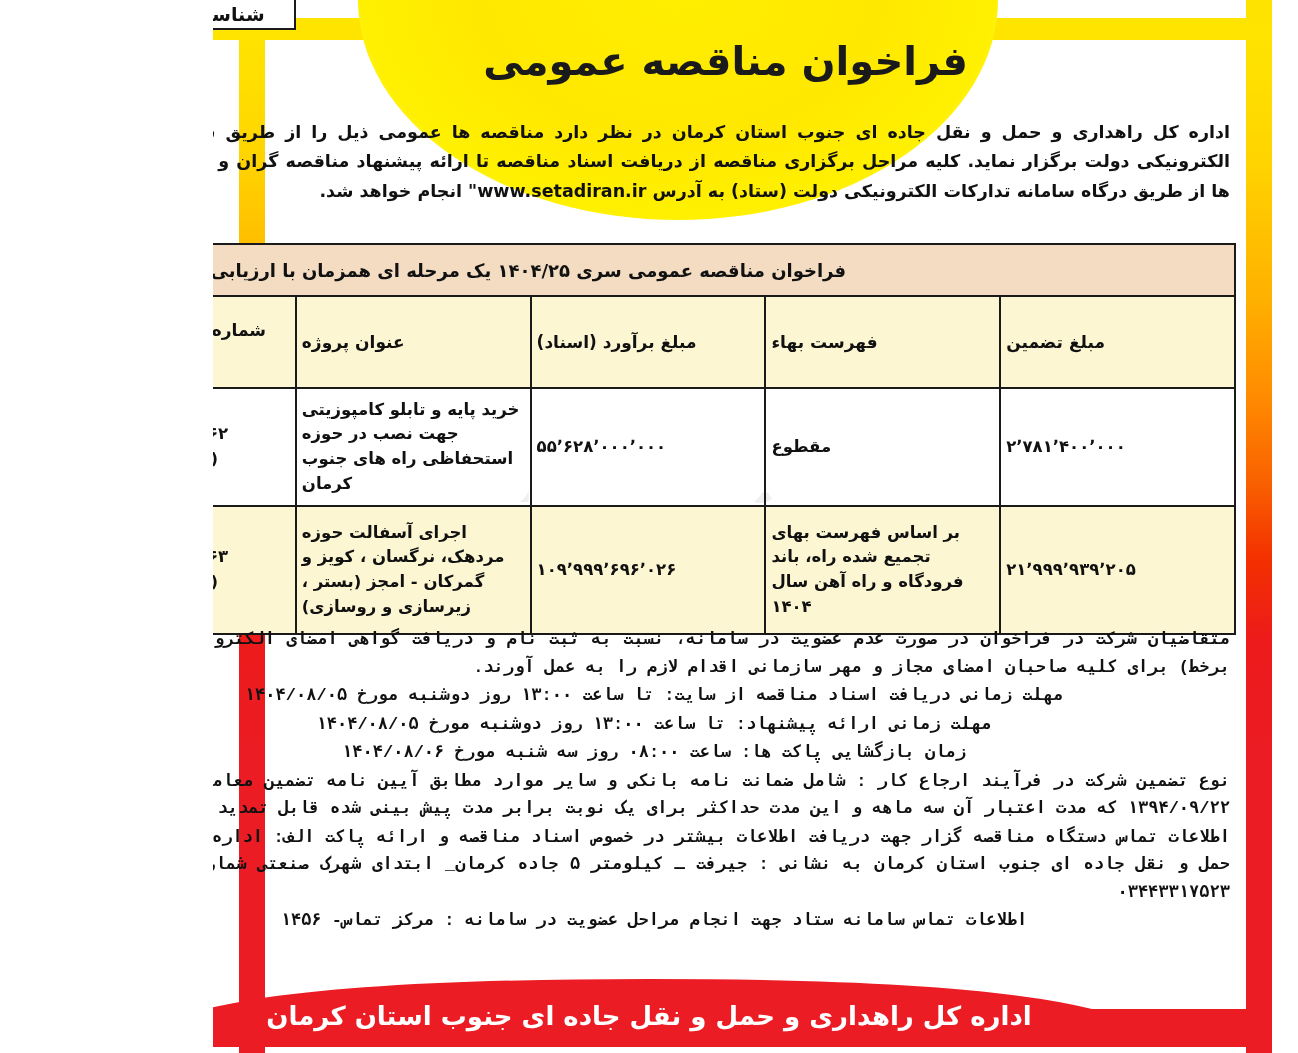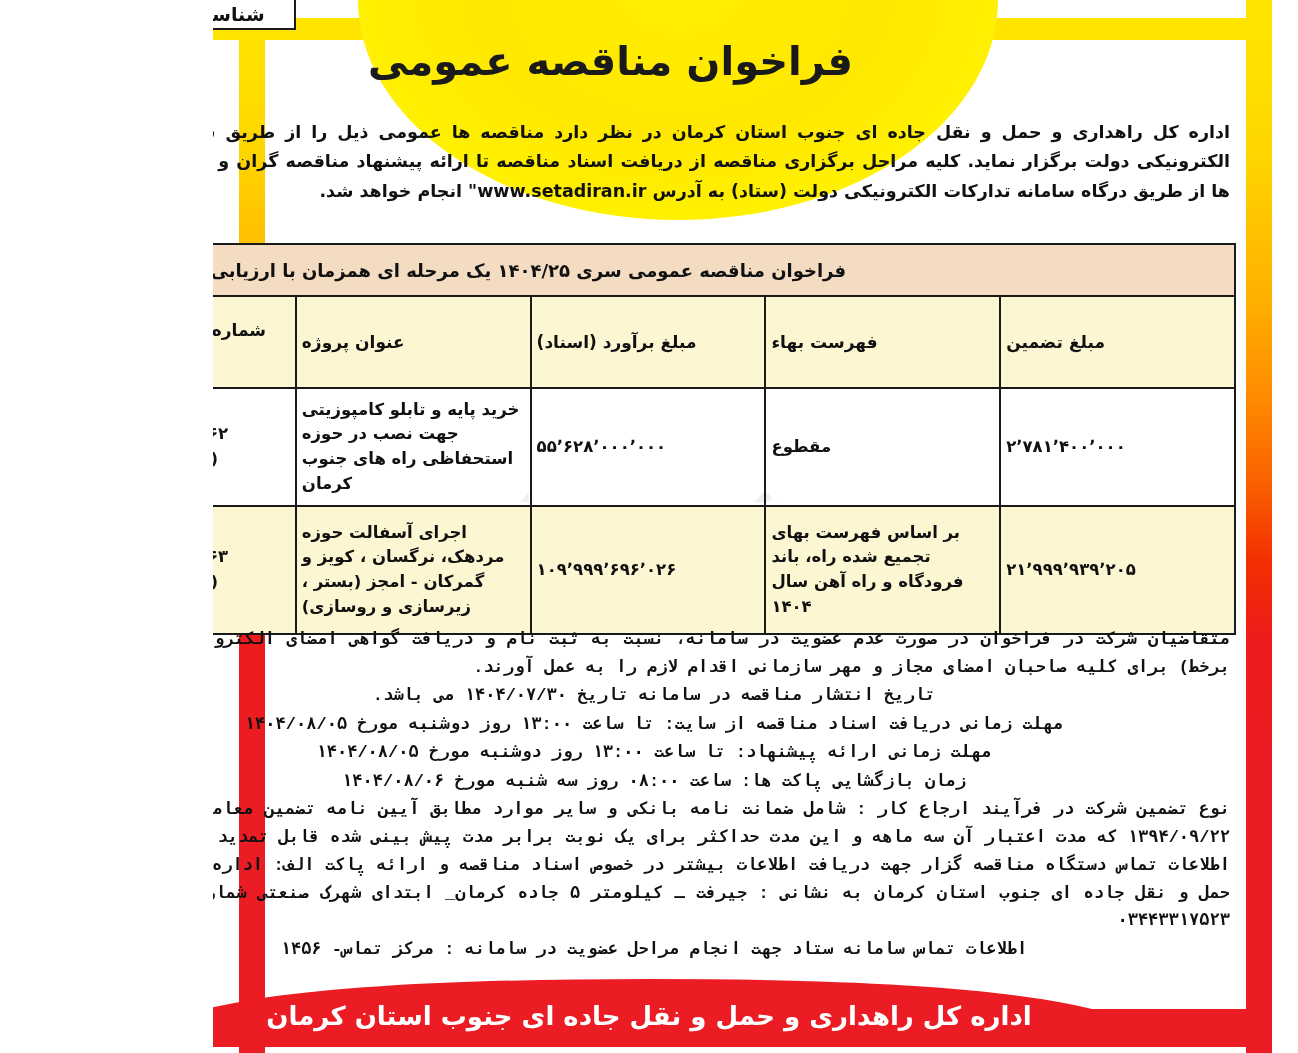--- a/index.html
+++ b/index.html
@@ -108,21 +108,21 @@
     height: 145px;
     z-index: 6;
   }
 
   
   .main-title {
     position: absolute;
     top: 38px;
     right: 330px;
     width: 600px;
-    text-align: left;
+    text-align: right;
     font-size: 40px;
     font-weight: bold;
     color: #1a1a1a;
     z-index: 6;
     letter-spacing: -1px;
   }
 
   
   .intro {
     position: absolute;
@@ -318,21 +318,20 @@
         <td>
           <div>۲۰۰۴۰۰۰۲۸۲۰۰۰۰۶۳</div>
           <div>( ۱۴۰۴/۴۶/الف/۴۴)</div>
         </td>
       </tr>
     </tbody>
   </table>
 
   <div class="notes" id="notes-container">
       <p class="n-justify">متقاضیان شرکت در فراخوان در صورت عدم عضویت در سامانه، نسبت به ثبت نام و دریافت گواهی امضای الکترونیکی (به صورت برخط) برای کلیه صاحبان امضای مجاز و مهر سازمانی اقدام لازم را به عمل آورند.</p>
-      <p class="n-center">تاریخ انتشار مناقصه در سامانه تاریخ ۱۴۰۴/۰۷/۳۰ می باشد.</p>
       <p class="n-center">مهلت زمانی دریافت اسناد مناقصه از سایت: تا ساعت ۱۳:۰۰ روز دوشنبه مورخ ۱۴۰۴/۰۸/۰۵</p>
       <p class="n-center">مهلت زمانی ارائه پیشنهاد: تا ساعت ۱۳:۰۰ روز دوشنبه مورخ ۱۴۰۴/۰۸/۰۵</p>
       <p class="n-center">زمان بازگشایی پاکت ها: ساعت ۰۸:۰۰ روز سه شنبه مورخ ۱۴۰۴/۰۸/۰۶</p>
       <p class="n-justify">نوع تضمین شرکت در فرآیند ارجاع کار : شامل ضمانت نامه بانکی و سایر موارد مطابق آیین نامه تضمین معاملات دولتی مصوب ۱۳۹۴/۰۹/۲۲ که مدت اعتبار آن سه ماهه و این مدت حداکثر برای یک نوبت برابر مدت پیش بینی شده قابل تمدید می باشد.</p>
       <p class="n-justify">اطلاعات تماس دستگاه مناقصه گزار جهت دریافت اطلاعات بیشتر در خصوص اسناد مناقصه و ارائه پاکت الف: اداره کل راهداری و حمل و نقل جاده ای جنوب استان کرمان به نشانی : جیرفت ـ کیلومتر ۵ جاده کرمان_ ابتدای شهرک صنعتی شماره ۲ و تلفن : ۰۳۴۴۳۳۱۷۵۲۳</p>
       <p class="n-center">اطلاعات تماس سامانه ستاد جهت انجام مراحل عضویت در سامانه : مرکز تماس- ۱۴۵۶</p>
     </div>
 
   <svg class="footer-banner" viewBox="0 0 1246 68" preserveAspectRatio="none">
     <path d="M0 30 L180 30 Q300 0 623 0 Q946 0 1066 30 L1246 30 L1246 68 L0 68 Z" fill="#ec1c24"></path>

